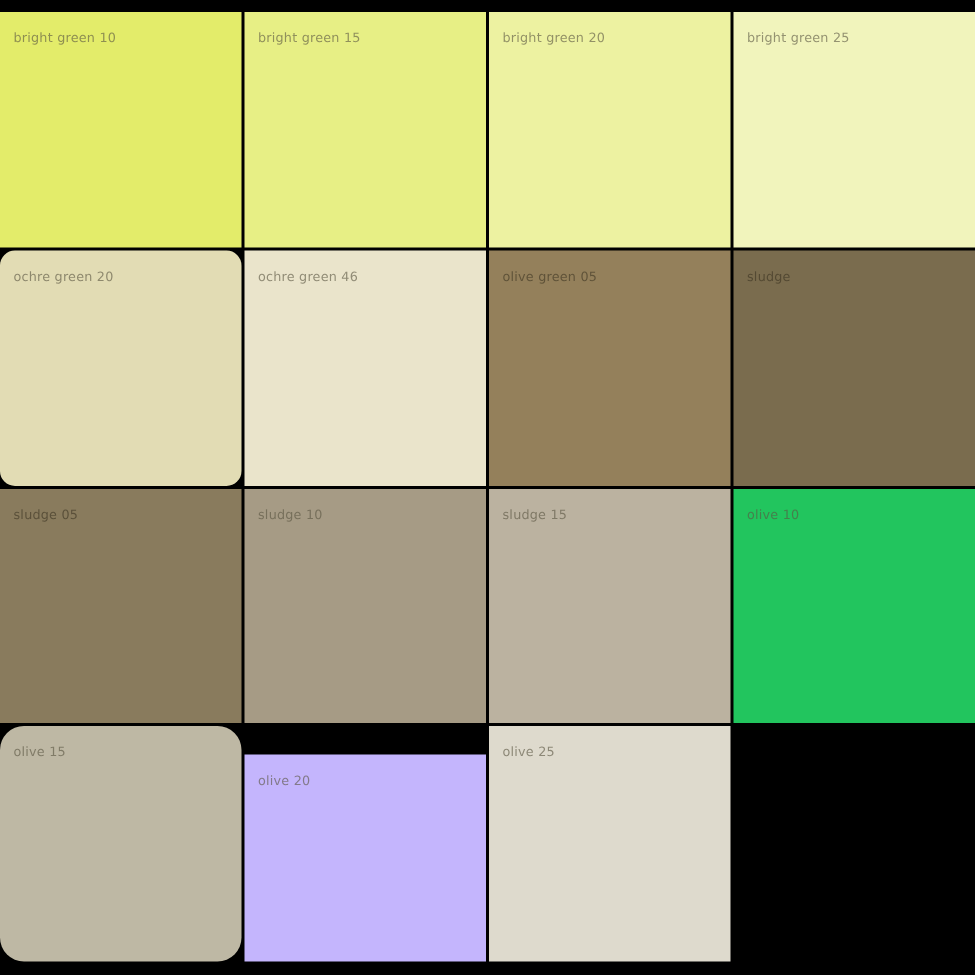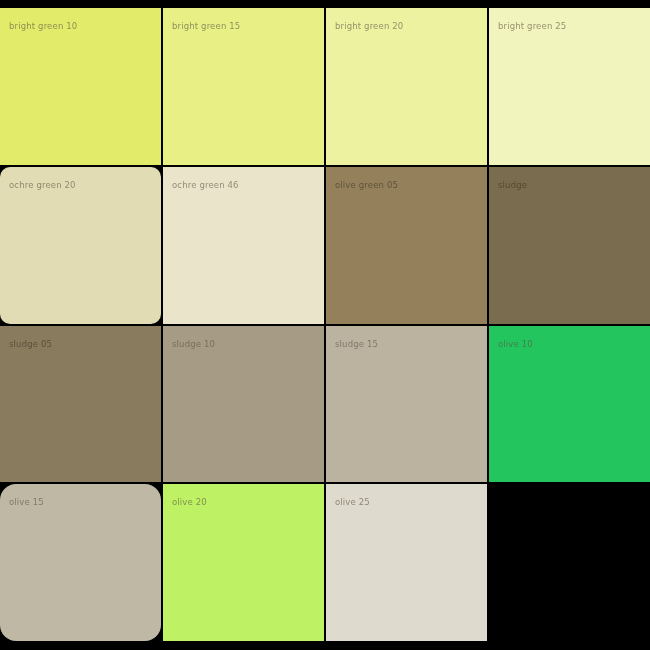--- a/index.html
+++ b/index.html
@@ -112,21 +112,21 @@
       </div>
       <div class="swatch" style="background: rgb(187, 178, 160);">
         <span class="swatch-label">sludge 15</span>
       </div>
       <div class="swatch" style="background: #22c55e;">
         <span class="swatch-label">olive 10</span>
       </div>
       <div class="swatch" style="background: rgb(190, 184, 164); border-radius: 16px;">
         <span class="swatch-label">olive 15</span>
       </div>
-      <div class="swatch" style="background: #bef264;">
+      <div class="swatch" style="background: #c4b5fd; margin-top: 19px;">
         <span class="swatch-label">olive 20</span>
       </div>
       <div class="swatch" style="background: rgb(222, 218, 205); padding-left: 26px;">
         <span class="swatch-label">olive 25</span>
       </div>
     </div>
 
   <div class="edge-bar edge-bar-bottom"></div>
 
 </div>

